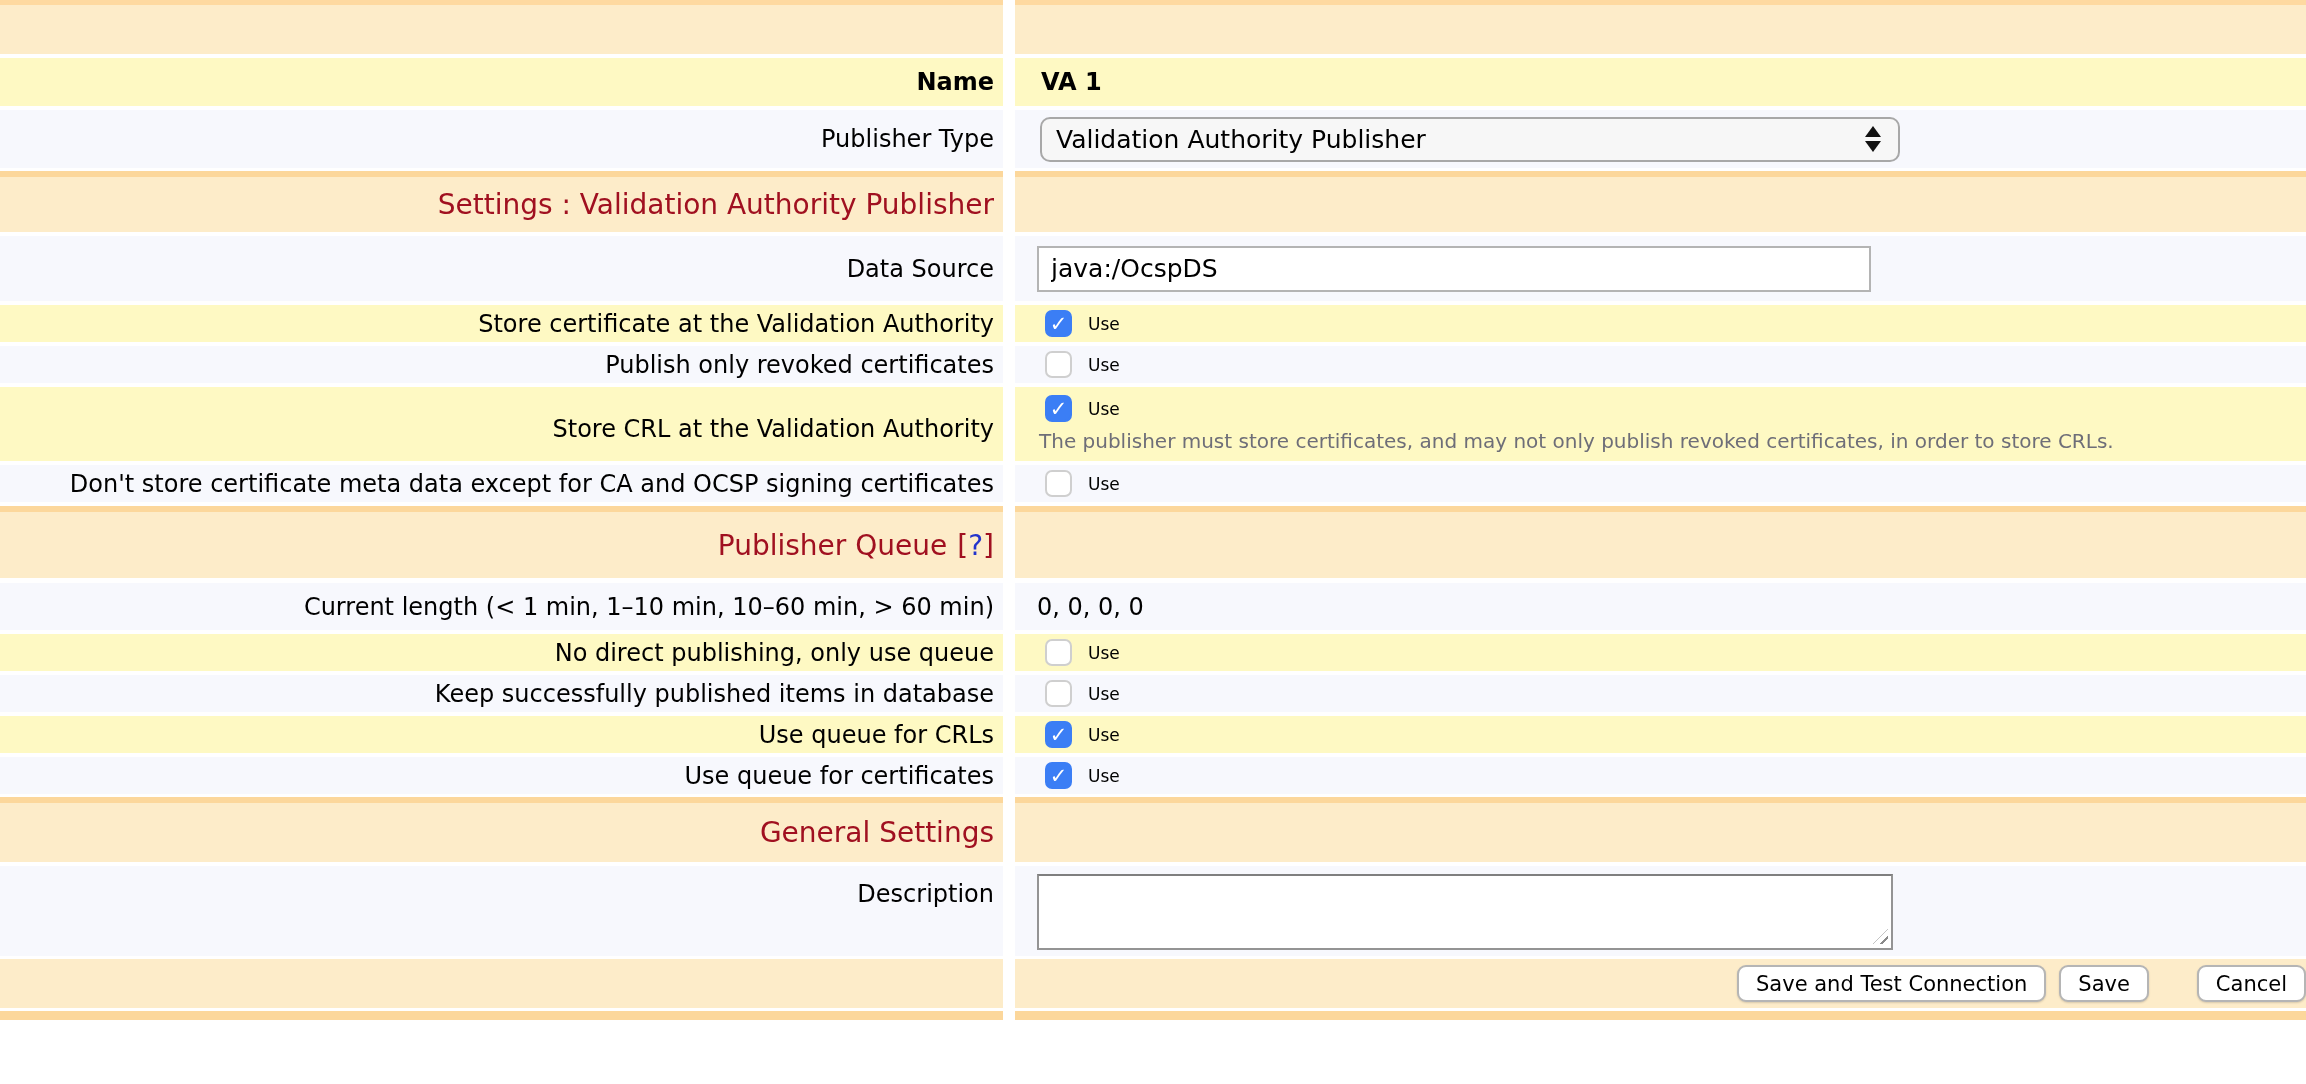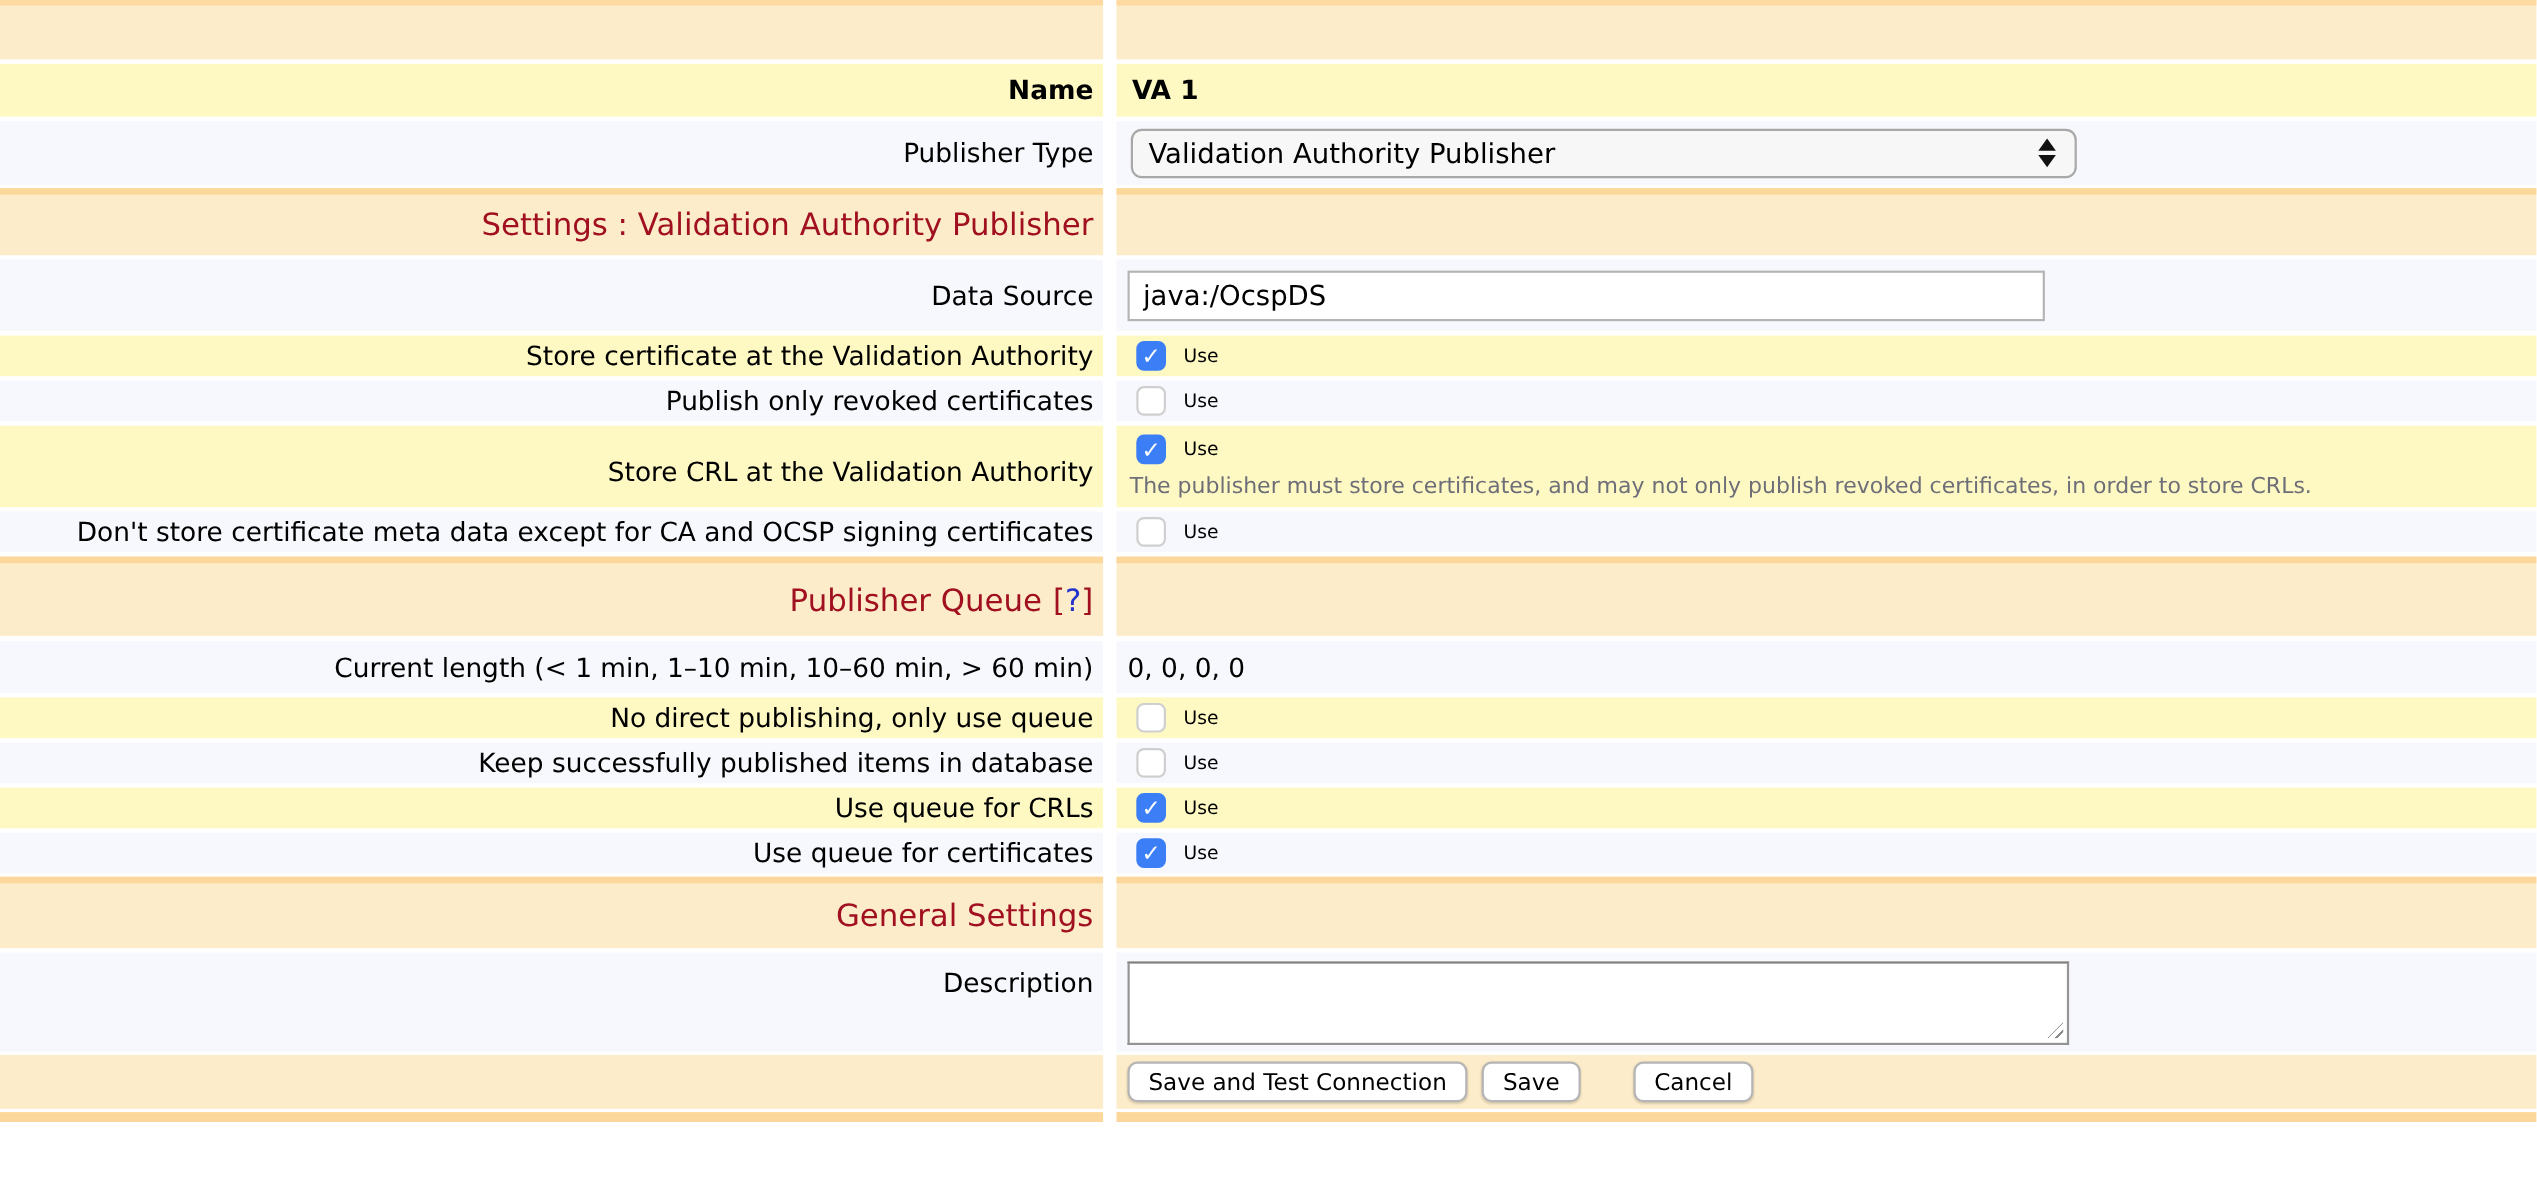--- a/index.html
+++ b/index.html
@@ -6,26 +6,26 @@
   html,body { background:#ffffff; }
   body {
     width: 2306px; height: 1084px; overflow: hidden;
     font-family: "DejaVu Sans", "Liberation Sans", sans-serif;
     color:#000;
   }
   .row { display:flex; width:2306px; }
   .cl { width:1003px; display:flex; align-items:center; justify-content:flex-end;
         padding-right:9px; font-size:24px; }
   .gapcol { width:12px; background:#ffffff; flex:0 0 12px; }
-  .cr { flex:1; display:flex; align-items:center; padding-left:10px; font-size:24px; }
+  .cr { flex:1; display:flex; align-items:center; padding-left:22px; font-size:24px; }
 
   
   .r-blue  .cl, .r-blue  .cr { background:#fef9c3; }
   .r-white .cl, .r-white .cr { background:#f7f8fd;align-items:center; }
-  .r-cream .cl, .r-cream .cr { background:#fdecc9; }
+  .r-cream .cl, .r-cream .cr { background:#fdecc9;justify-content:flex-end; }
 
   
   .hdr .cl, .hdr .cr { background:#fdecc9; border-top:6px solid #fcd79b; }
   .hdr .cl { font-size:28px; font-weight:normal; color:#a01020; }
   .band-top .cl, .band-top .cr { background:#fdecc9; border-top:5px solid #fed9a0; }
   .band-bottom .cl, .band-bottom .cr { background:#fcd79b; }
 
   .lbl { text-align:right; }
   .bold { font-weight:bold; }
 

